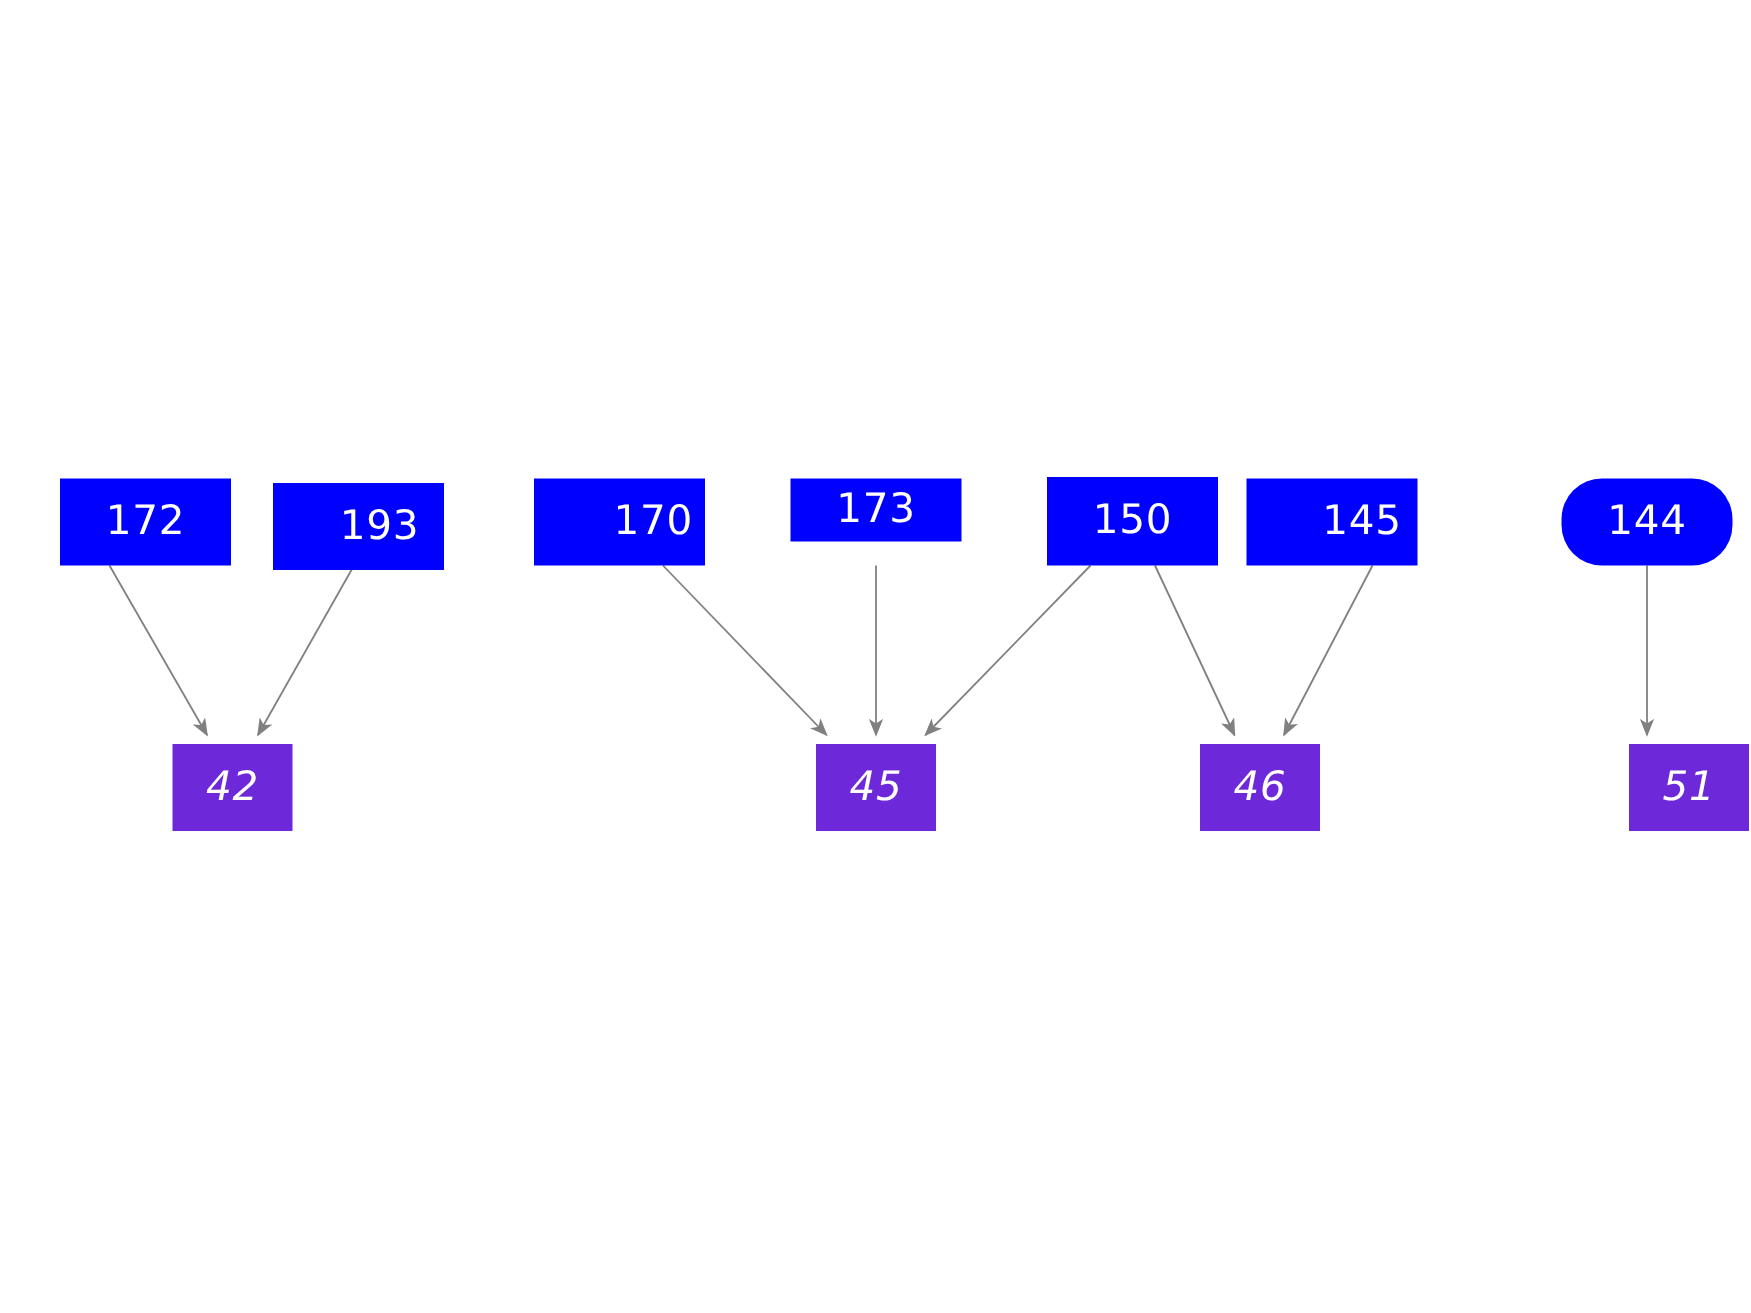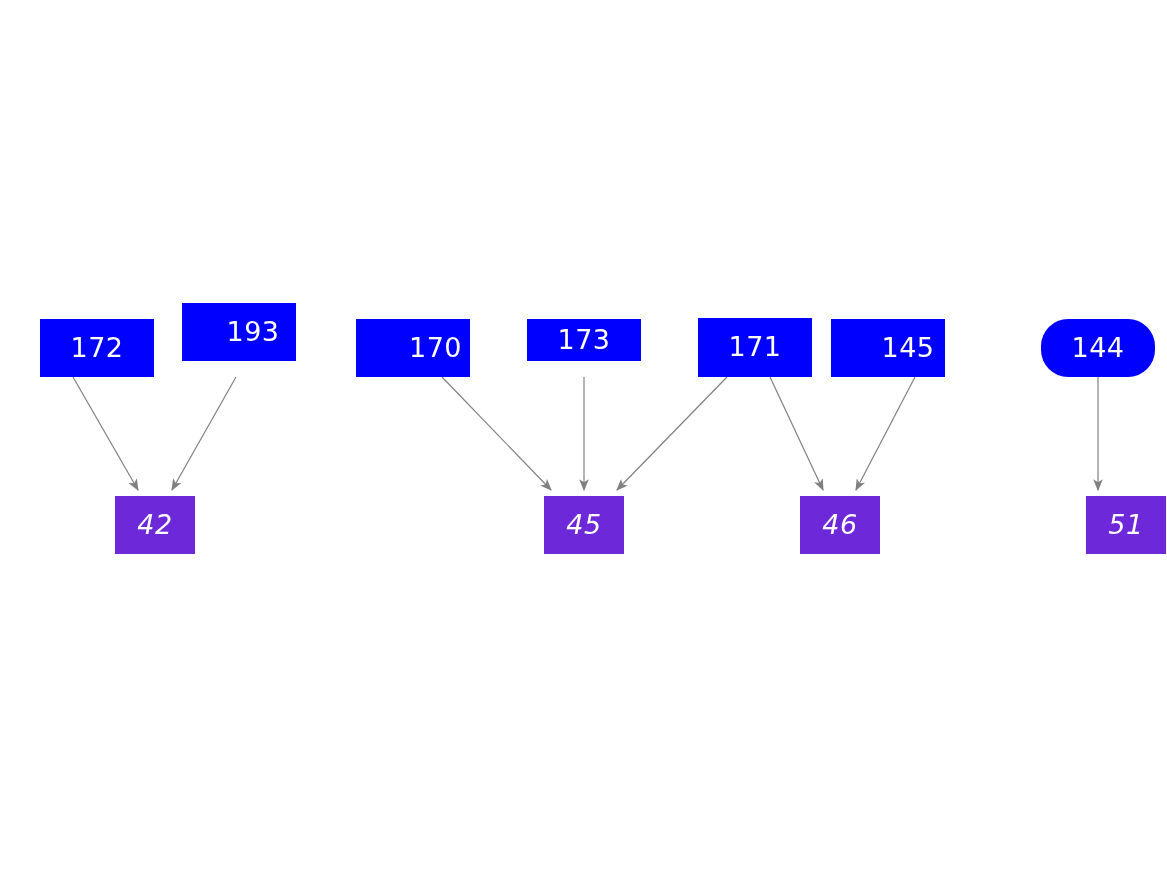--- a/index.html
+++ b/index.html
@@ -67,31 +67,31 @@
         <line x1="727" y1="377" x2="617" y2="490" stroke="#808080" stroke-width="1.2" marker-end="url(#arrowhead)"></line>
         <line x1="770" y1="377" x2="823" y2="490" stroke="#808080" stroke-width="1.2" marker-end="url(#arrowhead)"></line>
         <line x1="915" y1="377" x2="856" y2="490" stroke="#808080" stroke-width="1.2" marker-end="url(#arrowhead)"></line>
         <line x1="1098" y1="377" x2="1098" y2="490" stroke="#808080" stroke-width="1.2" marker-end="url(#arrowhead)"></line>
       </g>
   </svg>
   <div id="nodes-group">
       <div class="node node-source" style="left: 12px; top: 319px; width: 114px; height: 58px; margin-left: 28px;">
         <span class="node-label">172</span>
       </div>
-      <div class="node node-source" style="left: 182px; top: 303px; width: 114px; height: 58px; padding-left: 28px;">
+      <div class="node node-source" style="left: 182px; top: 322px; width: 114px; height: 58px; padding-left: 28px;">
         <span class="node-label">193</span>
       </div>
       <div class="node node-source" style="left: 356px; top: 319px; width: 114px; height: 58px; padding-left: 45px;">
         <span class="node-label">170</span>
       </div>
       <div class="node node-source" style="left: 527px; top: 319px; width: 114px; height: 42px;">
         <span class="node-label">173</span>
       </div>
       <div class="node node-source" style="left: 698px; top: 318px; width: 114px; height: 59px;">
-        <span class="node-label">171</span>
+        <span class="node-label">150</span>
       </div>
       <div class="node node-source" style="left: 831px; top: 319px; width: 114px; height: 58px; padding-left: 40px;">
         <span class="node-label">145</span>
       </div>
       <div class="node node-source" style="left: 1041px; top: 319px; width: 114px; height: 58px; border-radius: 27px;">
         <span class="node-label">144</span>
       </div>
       <div class="node node-target" style="left: 115px; top: 496px; width: 80px; height: 58px;">
         <span class="node-label">42</span>
       </div>

